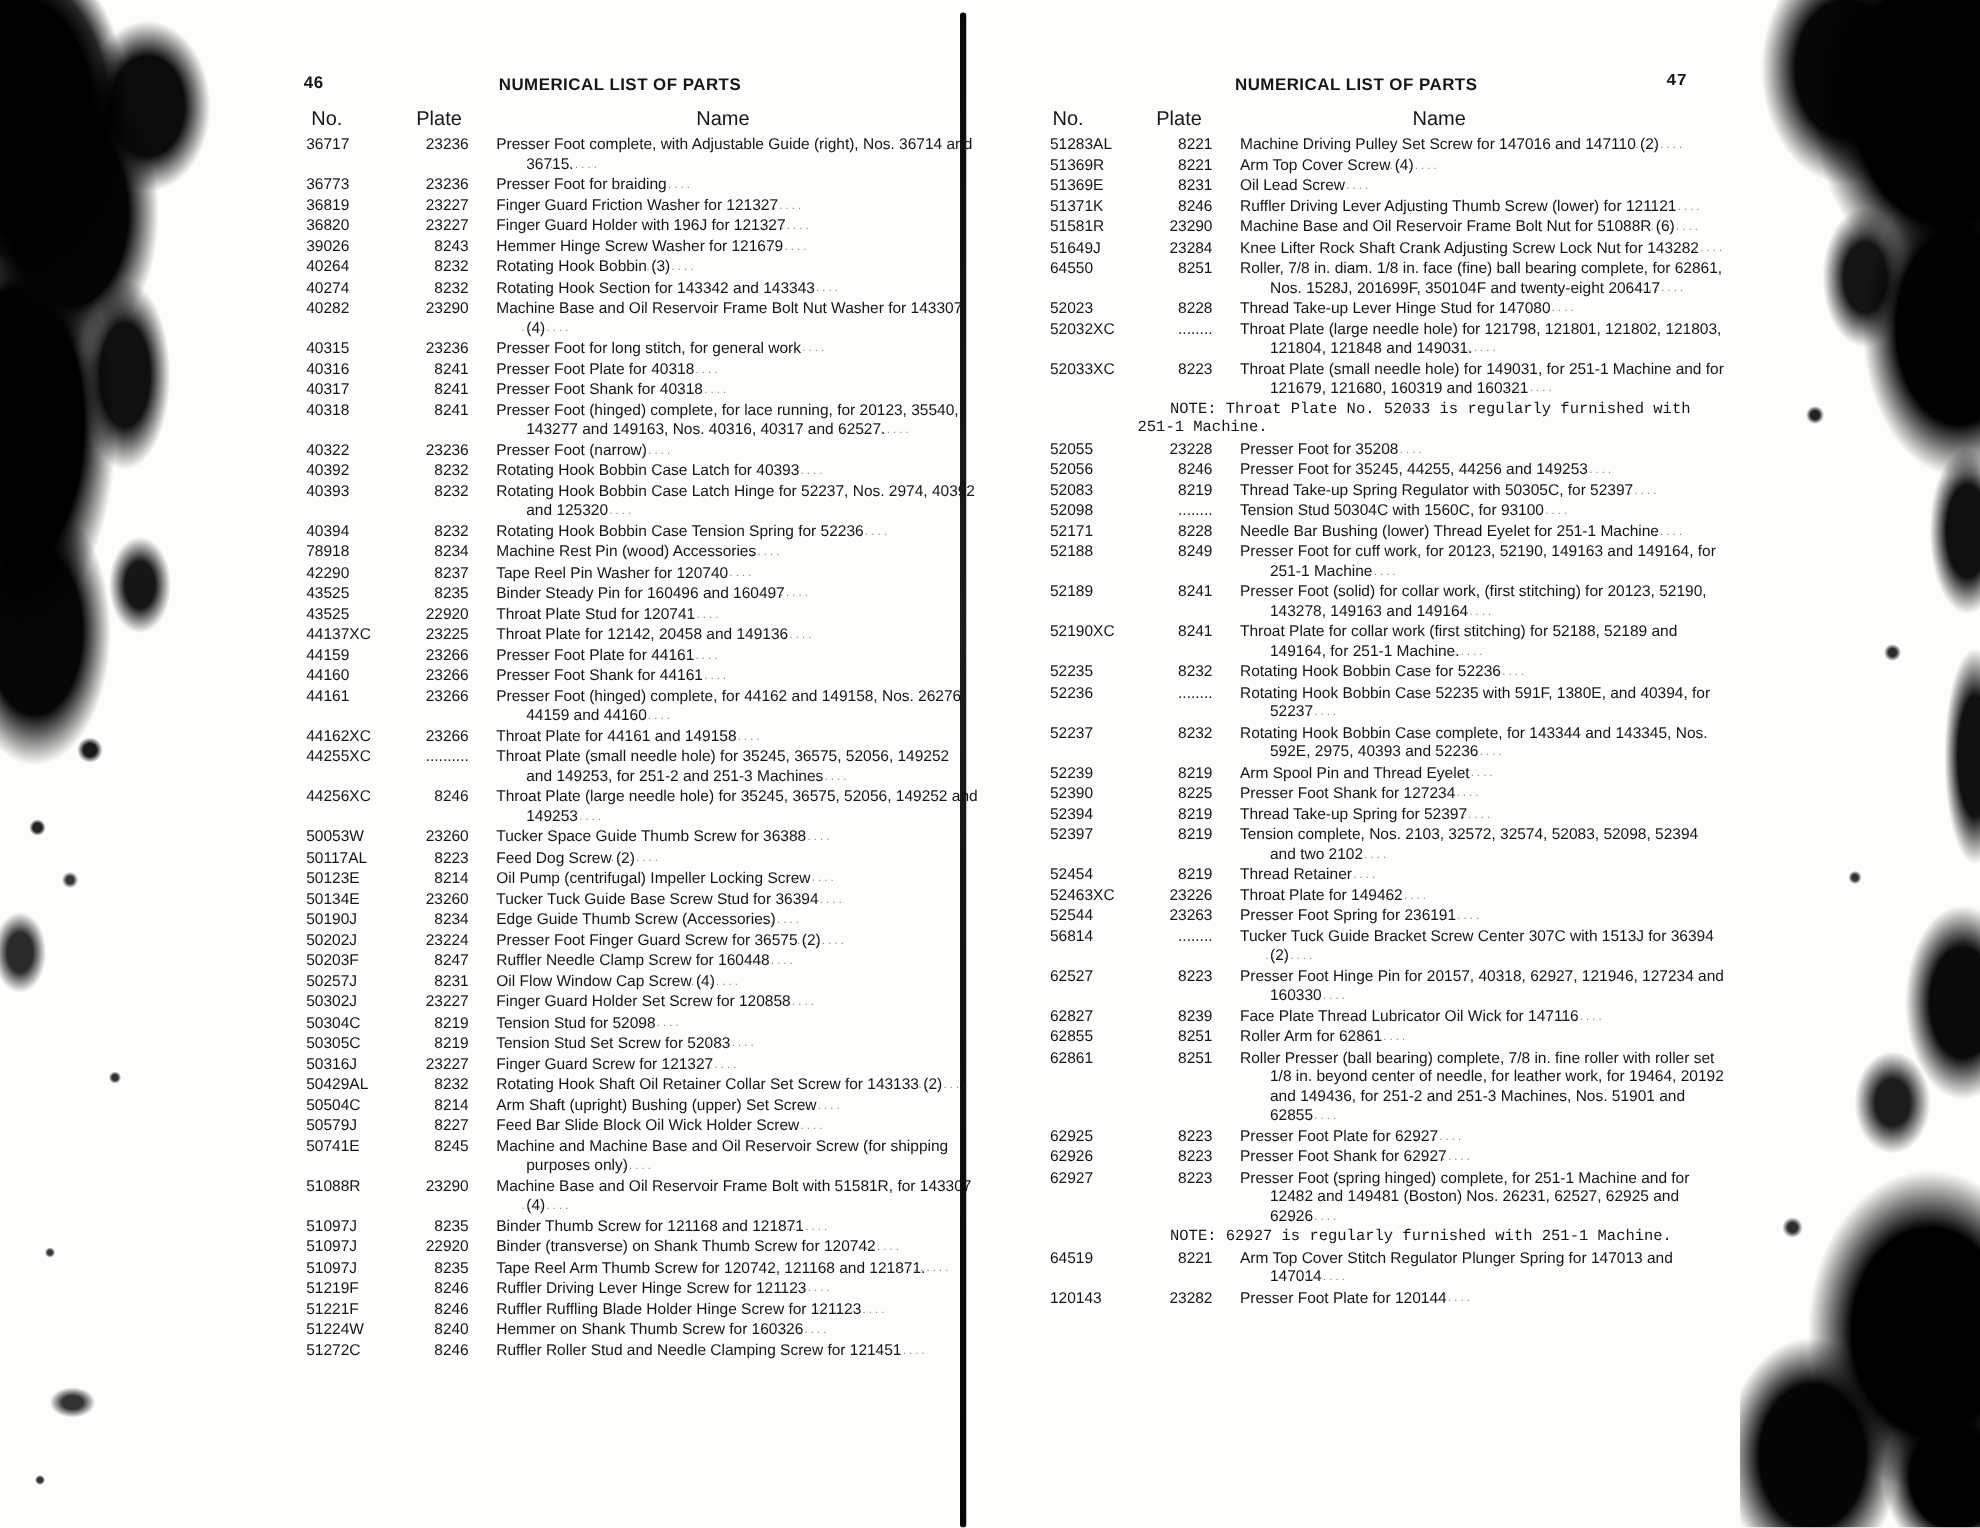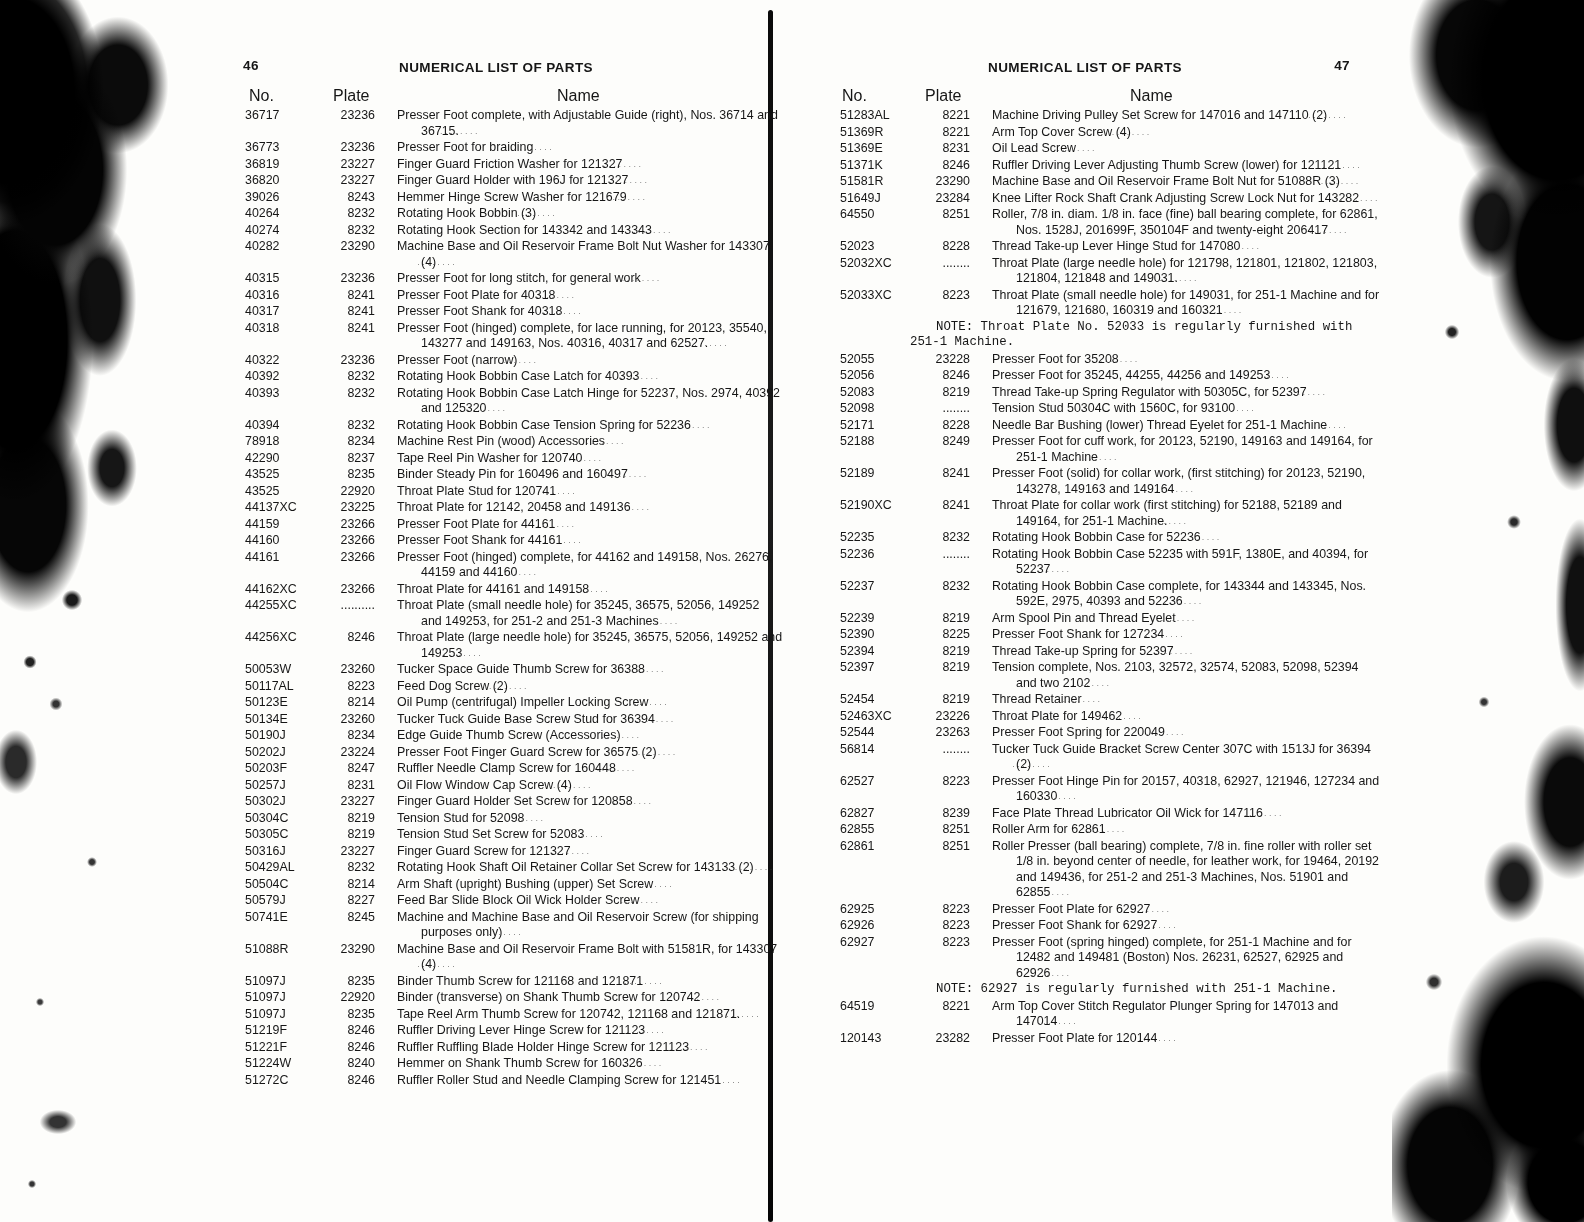--- a/index.html
+++ b/index.html
@@ -67,21 +67,21 @@
 
   
   .page { position: absolute; top: 58px; margin-left: 32px; }
   .page-left  { left: 205px; width: 546px; }
   .page-right { left: 800px; width: 548px; }
 
   .page-header { position: relative; height: 26px; font-weight: bold; font-size: 13.5px; letter-spacing: .4px; }
   .page-left  .pnum   { position: absolute; left: 6px;   top: 0; }
   .page-left  .ptitle { position: absolute; left: 162px; top: 2px; }
   .page-right .ptitle { position: absolute; left: 156px; top: 2px; }
-  .page-right .pnum   { position: absolute; right: 30px; top: 0; }
+  .page-right .pnum   { position: absolute; right: 30px; top: 0; font-family: Liberation Mono, monospace; }
 
   .colhead { position: relative; height: 20px; margin-top: 3px; font-size: 16px; }
   .page-left  .ch-no    { position: absolute; left: 12px; }
   .page-left  .ch-plate { position: absolute; left: 96px; }
   .page-left  .ch-name  { position: absolute; left: 320px; }
   .page-right .ch-no    { position: absolute; left: 10px; }
   .page-right .ch-plate { position: absolute; left: 93px; }
   .page-right .ch-name  { position: absolute; left: 298px; }
 
   .rows { margin-top: 1px; }
@@ -422,21 +422,21 @@
           <span class="cell cell-name">Oil Lead Screw</span>
         </div>
         <div class="row">
           <span class="cell cell-no">51371K</span>
           <span class="cell cell-plate">8246</span>
           <span class="cell cell-name">Ruffler Driving Lever Adjusting Thumb Screw (lower) for 121121</span>
         </div>
         <div class="row">
           <span class="cell cell-no">51581R</span>
           <span class="cell cell-plate">23290</span>
-          <span class="cell cell-name">Machine Base and Oil Reservoir Frame Bolt Nut for 51088R (3)</span>
+          <span class="cell cell-name">Machine Base and Oil Reservoir Frame Bolt Nut for 51088R (6)</span>
         </div>
         <div class="row">
           <span class="cell cell-no">51649J</span>
           <span class="cell cell-plate">23284</span>
           <span class="cell cell-name">Knee Lifter Rock Shaft Crank Adjusting Screw Lock Nut for 143282</span>
         </div>
         <div class="row">
           <span class="cell cell-no">64550</span>
           <span class="cell cell-plate">8251</span>
           <span class="cell cell-name">Roller, 7/8 in. diam. 1/8 in. face (fine) ball bearing complete, for 62861, Nos. 1528J, 201699F, 350104F and twenty-eight 206417</span>
@@ -538,21 +538,21 @@
           <span class="cell cell-name">Thread Retainer</span>
         </div>
         <div class="row">
           <span class="cell cell-no">52463XC</span>
           <span class="cell cell-plate">23226</span>
           <span class="cell cell-name">Throat Plate for 149462</span>
         </div>
         <div class="row">
           <span class="cell cell-no">52544</span>
           <span class="cell cell-plate">23263</span>
-          <span class="cell cell-name">Presser Foot Spring for 220049</span>
+          <span class="cell cell-name">Presser Foot Spring for 236191</span>
         </div>
         <div class="row">
           <span class="cell cell-no">56814</span>
           <span class="cell cell-plate">........</span>
           <span class="cell cell-name">Tucker Tuck Guide Bracket Screw Center 307C with 1513J for 36394 (2)</span>
         </div>
         <div class="row">
           <span class="cell cell-no">62527</span>
           <span class="cell cell-plate">8223</span>
           <span class="cell cell-name">Presser Foot Hinge Pin for 20157, 40318, 62927, 121946, 127234 and 160330</span>

